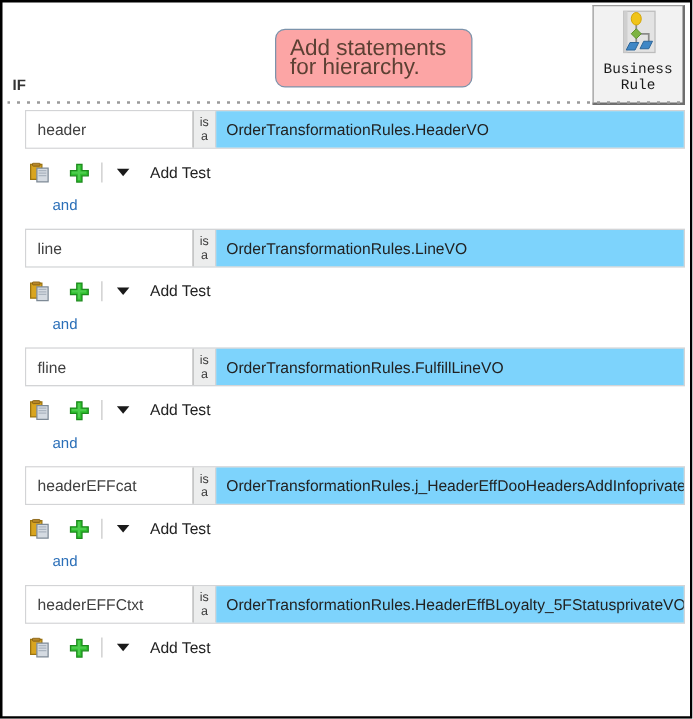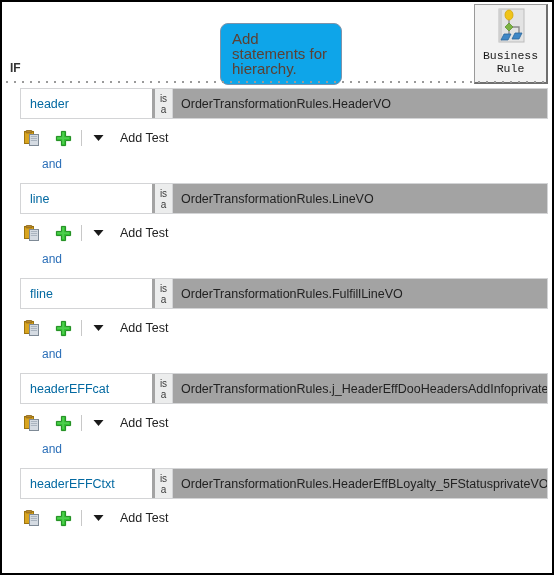--- a/index.html
+++ b/index.html
@@ -24,28 +24,28 @@
   
   .top-area {
     position: relative;
     height: 86px;
   }
 
   .callout {
     position: absolute;
     left: 218px;
     top: 21px;
-    width: 122px;
+    width: 158px;
     box-sizing: border-box;
     padding: 7px 10px 8px 11px;
     border: 1px solid #7c93ab;
     border-radius: 8px;
-    background: #0ea5e9;
+    background: #fca5a5;
     color: #5c4033;
-    font-size: 15px;
+    font-size: 18px;
     line-height: 15px;
   }
 
   .br-button {
     position: absolute;
     right: 4px;
     top: 2px;
     width: 74px;
     height: 80px;
     box-sizing: border-box;
@@ -107,45 +107,45 @@
     margin: 0 4px 0 18px;
     background: #eceded;
     border: 1px solid #d3d4d6;
     height: 31px;
     box-sizing: border-box;
   }
   .fact-name {
     width: 134px;
     box-sizing: border-box;
     background: #ffffff;
-    border-right: 3px solid #a3a3a3;
+    border-right: 1px solid #a3a3a3;
     display: flex;
     align-items: center;
     padding-left: 9px;
     font-size: 12.5px;
-    color: #0369a1;
+    color: #404040;
     overflow: hidden;
     white-space: nowrap;
   }
   .isa-cell {
     width: 18px;
     box-sizing: border-box;
     background: #eceded;
     border-right: 1px solid #d3d4d6;
     display: flex;
     flex-direction: column;
     justify-content: center;
     align-items: center;
     font-size: 10px;
     color: #3a3a3a;
     line-height: 11px;
   }
   .fact-type {
     flex: 1;
-    background: #a3a3a3;
+    background: #7dd3fc;
     display: flex;
     align-items: center;
     padding-left: 8px;
     font-size: 12.5px;
     color: #222222;
     white-space: nowrap;
     overflow: hidden;
   }
 
   .action-bar {

